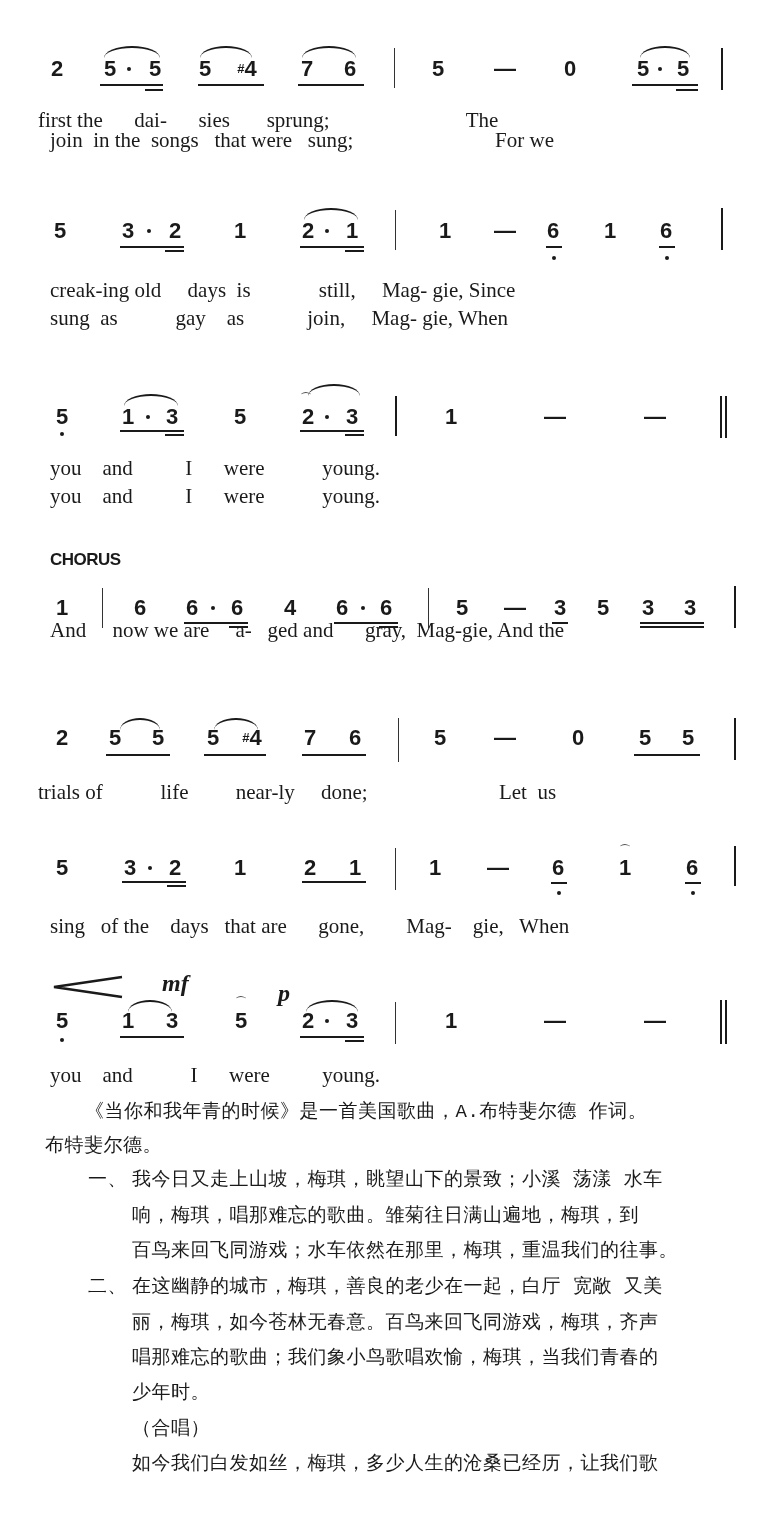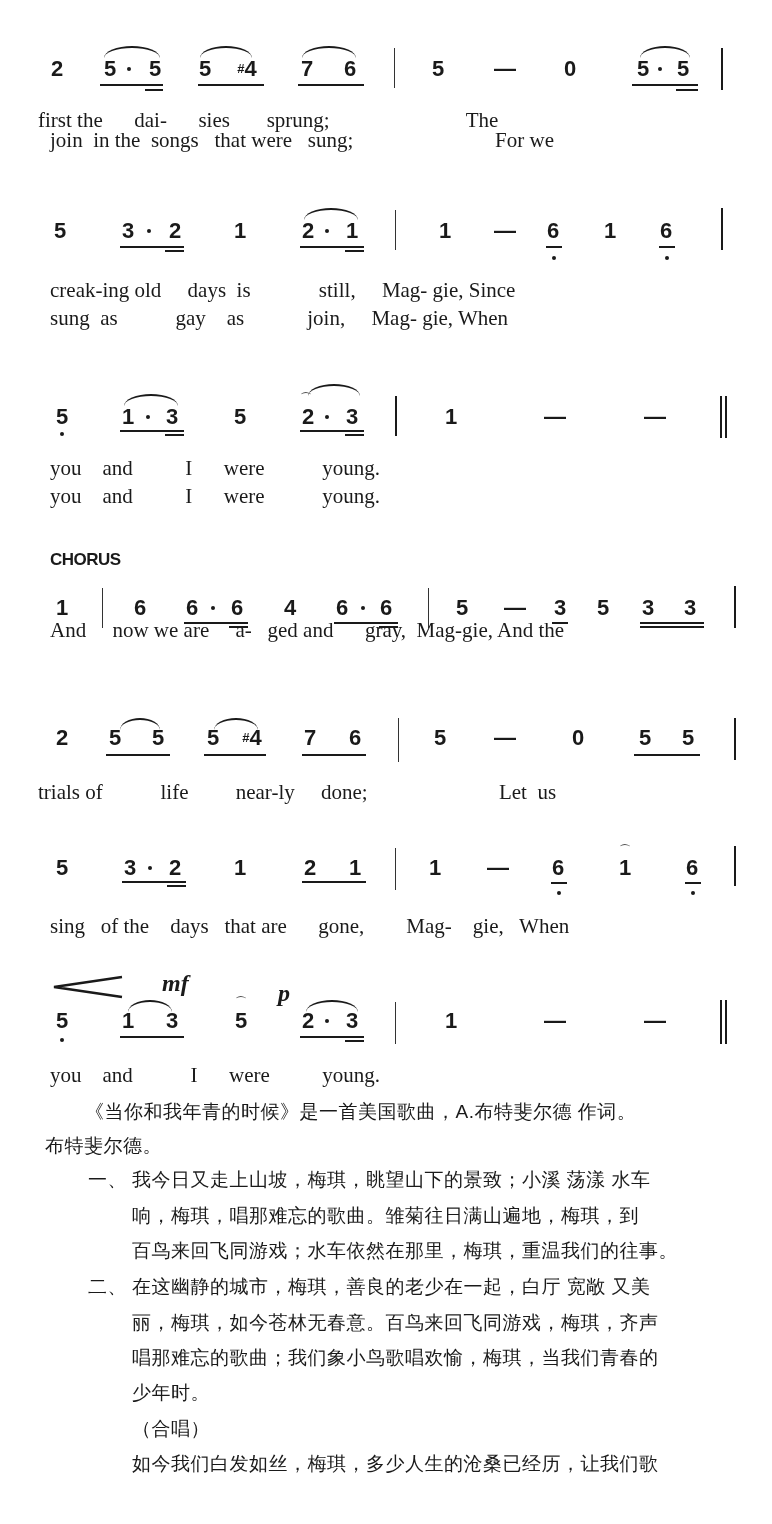--- a/index.html
+++ b/index.html
@@ -12,21 +12,21 @@
           transform:translateX(-50%); }
   .bar { position:absolute; width:2px; background:#1a1a1a; }
   .barthin { position:absolute; width:1px; background:#333; }
   .ul { position:absolute; height:2px; background:#1a1a1a; }
   .tie { position:absolute; border-top:2px solid #1a1a1a; border-radius:50% 50% 0 0 / 100% 100% 0 0; height:10px; }
   .dot { position:absolute; width:4px; height:4px; border-radius:50%; background:#1a1a1a; }
   .lyric { position:absolute; font-family:"Liberation Serif", serif; font-size:21px; line-height:24px; white-space:nowrap; }
   .section { position:absolute; font-family:"Liberation Sans", sans-serif; font-weight:bold; font-size:17px; letter-spacing:-0.5px; }
   .dyn { position:absolute; font-family:"Liberation Serif", serif; font-style:italic; font-weight:bold; font-size:24px; }
   .fermata { position:absolute; font-family:"DejaVu Sans", sans-serif; font-size:12px; line-height:12px; transform:translateX(-50%); }
-  .cn { position:absolute; font-family:Liberation Sans, sans-serif; font-size:19px; line-height:26px; white-space:nowrap; letter-spacing:0.5px; }
+  .cn { position:absolute; font-family:Liberation Mono, monospace; font-size:19px; line-height:26px; white-space:nowrap; letter-spacing:0.5px; }
 </style>
 </head>
 <body>
 
 <div>
   <span class="note" style="left:57px;top:58px">2</span>
   <span class="note" style="left:110px;top:58px">5</span>
   <span class="dot" style="left:127px;top:67px"></span>
   <span class="note" style="left:155px;top:58px">5</span>
   <div class="tie" style="left:104px;top:46px;width:56px"></div>

